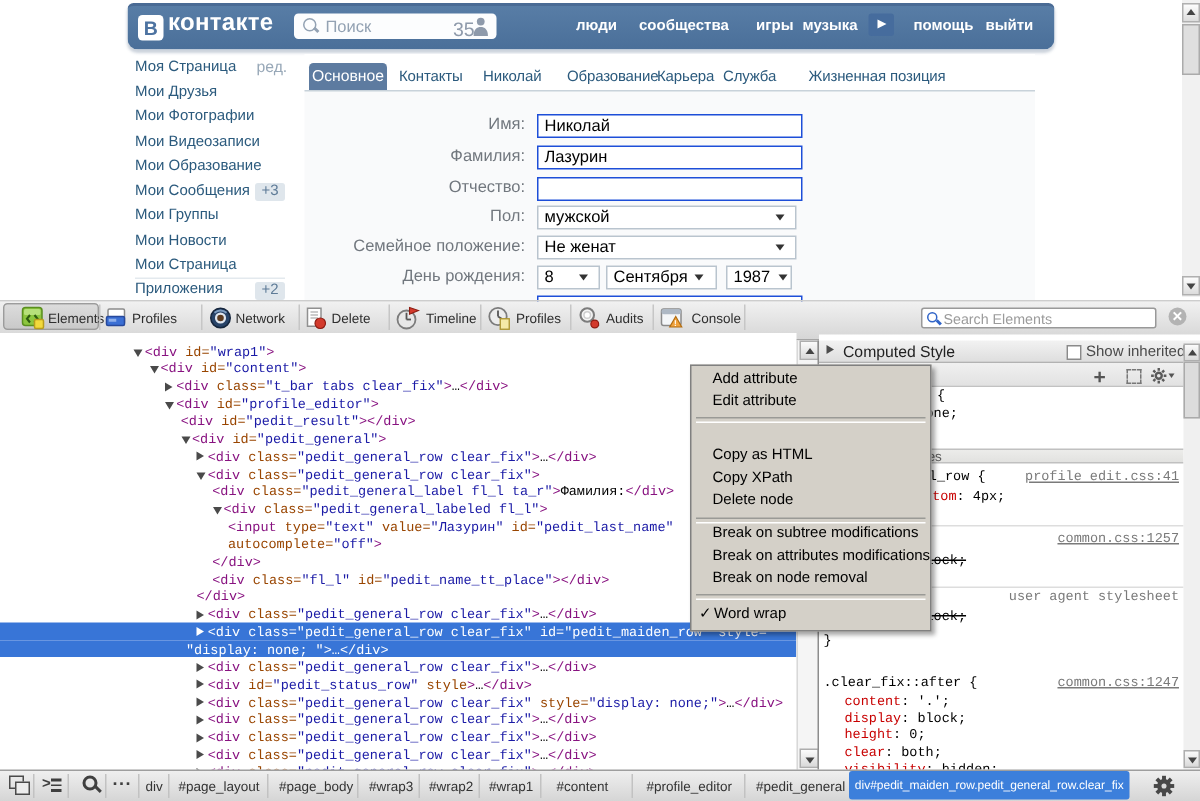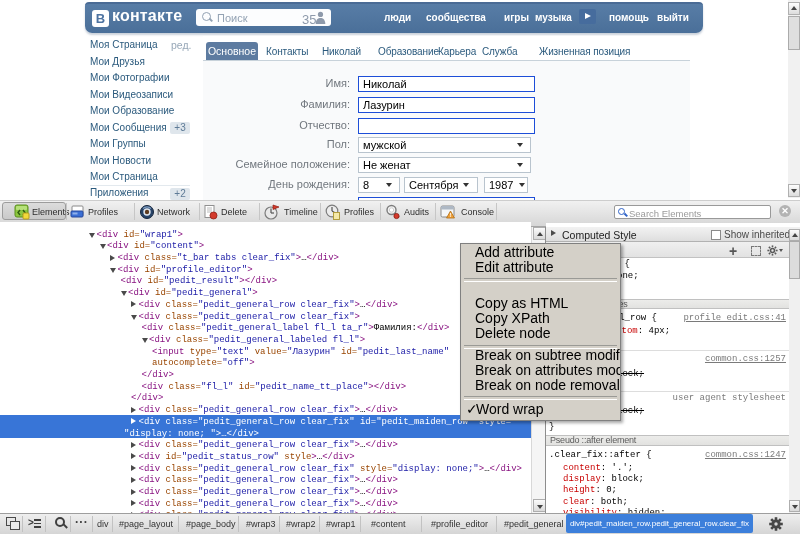--- a/index.html
+++ b/index.html
@@ -74,21 +74,21 @@
 #rsbr{left:789px;top:228px;width:11px;height:285px;background:#f0f0f0}
 .sbtn3{left:789px;width:11px;height:12px;background:linear-gradient(#fbfbfb,#d9d9d9);border:1px solid #aeaeae;box-sizing:border-box}
 #rthumb{left:789px;top:241px;width:11px;height:38px;background:#dcdcdc;border:1px solid #aaa;box-sizing:border-box}
 
 #stbar{left:0;top:513px;width:800px;height:21px;background:linear-gradient(#efefef,#d5d5d5);border-top:1px solid #9e9e9e;box-sizing:border-box}
 .crumb{top:519px;font-size:9px;color:#333}
 .csep{top:516px;width:1px;height:16px;background:#c2c2c2}
 #bcrumb{left:566px;top:514px;width:187px;height:19px;background:#3c7fdb;border-radius:2px;color:#fff;font-size:8px;text-align:center;line-height:19px}
 
 #cmenu{left:460px;top:243px;width:161px;height:178px;background:#d4d0c8;border:1px solid #808080;box-shadow:2px 2px 3px rgba(0,0,0,.35);box-sizing:border-box;overflow:hidden}
-.mi{position:absolute;left:14px;font-size:14px;color:#000;white-space:nowrap;height:15.4px;line-height:15.4px}
+.mi{position:absolute;left:14px;font-size:10px;color:#000;white-space:nowrap;height:15.4px;line-height:15.4px}
 .msep{position:absolute;left:3px;width:153px;height:2px;border-top:1px solid #9a9a96;border-bottom:1px solid #fff}
 #mhl{position:absolute;left:1px;top:37.5px;width:146px;height:14px;background:#0a246a;color:#fff;font-size:9.5px;line-height:14px;padding-left:13px}
 </style>
 </head>
 <body>
 
 <div id="pagearea">
 <div class="ab" id="hdr"></div>
 <div class="ab" id="logo">В</div>
 <div class="ab" id="lgt">контакте</div>
@@ -287,21 +287,20 @@
 <div class="ab" style="left:0;top:127px;width:243px;height:1px;background:#ddd"></div>
 <div class="sty" style="left:3px;top:130.5px">div {</div>
 <div class="sty lnk" style="right:14px;top:130.5px">common.css:1257</div>
 <div class="sty strike" style="left:17px;top:146px"><span class="pn">display</span>: block;</div>
 <div class="sty" style="left:3px;top:158.5px">}</div>
 <div class="ab" style="left:0;top:168px;width:243px;height:1px;background:#ddd"></div>
 <div class="sty" style="left:3px;top:169.5px">div {</div>
 <div class="sty uas" style="right:14px;top:169.5px">user agent stylesheet</div>
 <div class="sty strike" style="left:17px;top:183px"><span class="pn">display</span>: block;</div>
 <div class="sty" style="left:3px;top:198.5px">}</div>
-<div class="ab band" style="left:0;top:212px;height:10.6px;line-height:9.6px">Pseudo ::after element</div>
 <div class="sty" style="left:3px;top:227px">.clear_fix::after {</div>
 <div class="sty lnk" style="right:14px;top:227px">common.css:1247</div>
 <div class="sty" style="left:17px;top:239.5px"><span class="pn">content</span>: '.';</div>
 <div class="sty" style="left:17px;top:251px"><span class="pn">display</span>: block;</div>
 <div class="sty" style="left:17px;top:262.3px"><span class="pn">height</span>: 0;</div>
 <div class="sty" style="left:17px;top:273.6px"><span class="pn">clear</span>: both;</div>
 <div class="sty" style="left:17px;top:284.9px"><span class="pn">visibility</span>: hidden;</div>
 </div>
 <div class="ab" id="cbar"></div>
 <div class="ab" style="left:551px;top:230px;width:0;height:0;border-left:5px solid #4d4d4d;border-top:3.5px solid transparent;border-bottom:3.5px solid transparent"></div>

